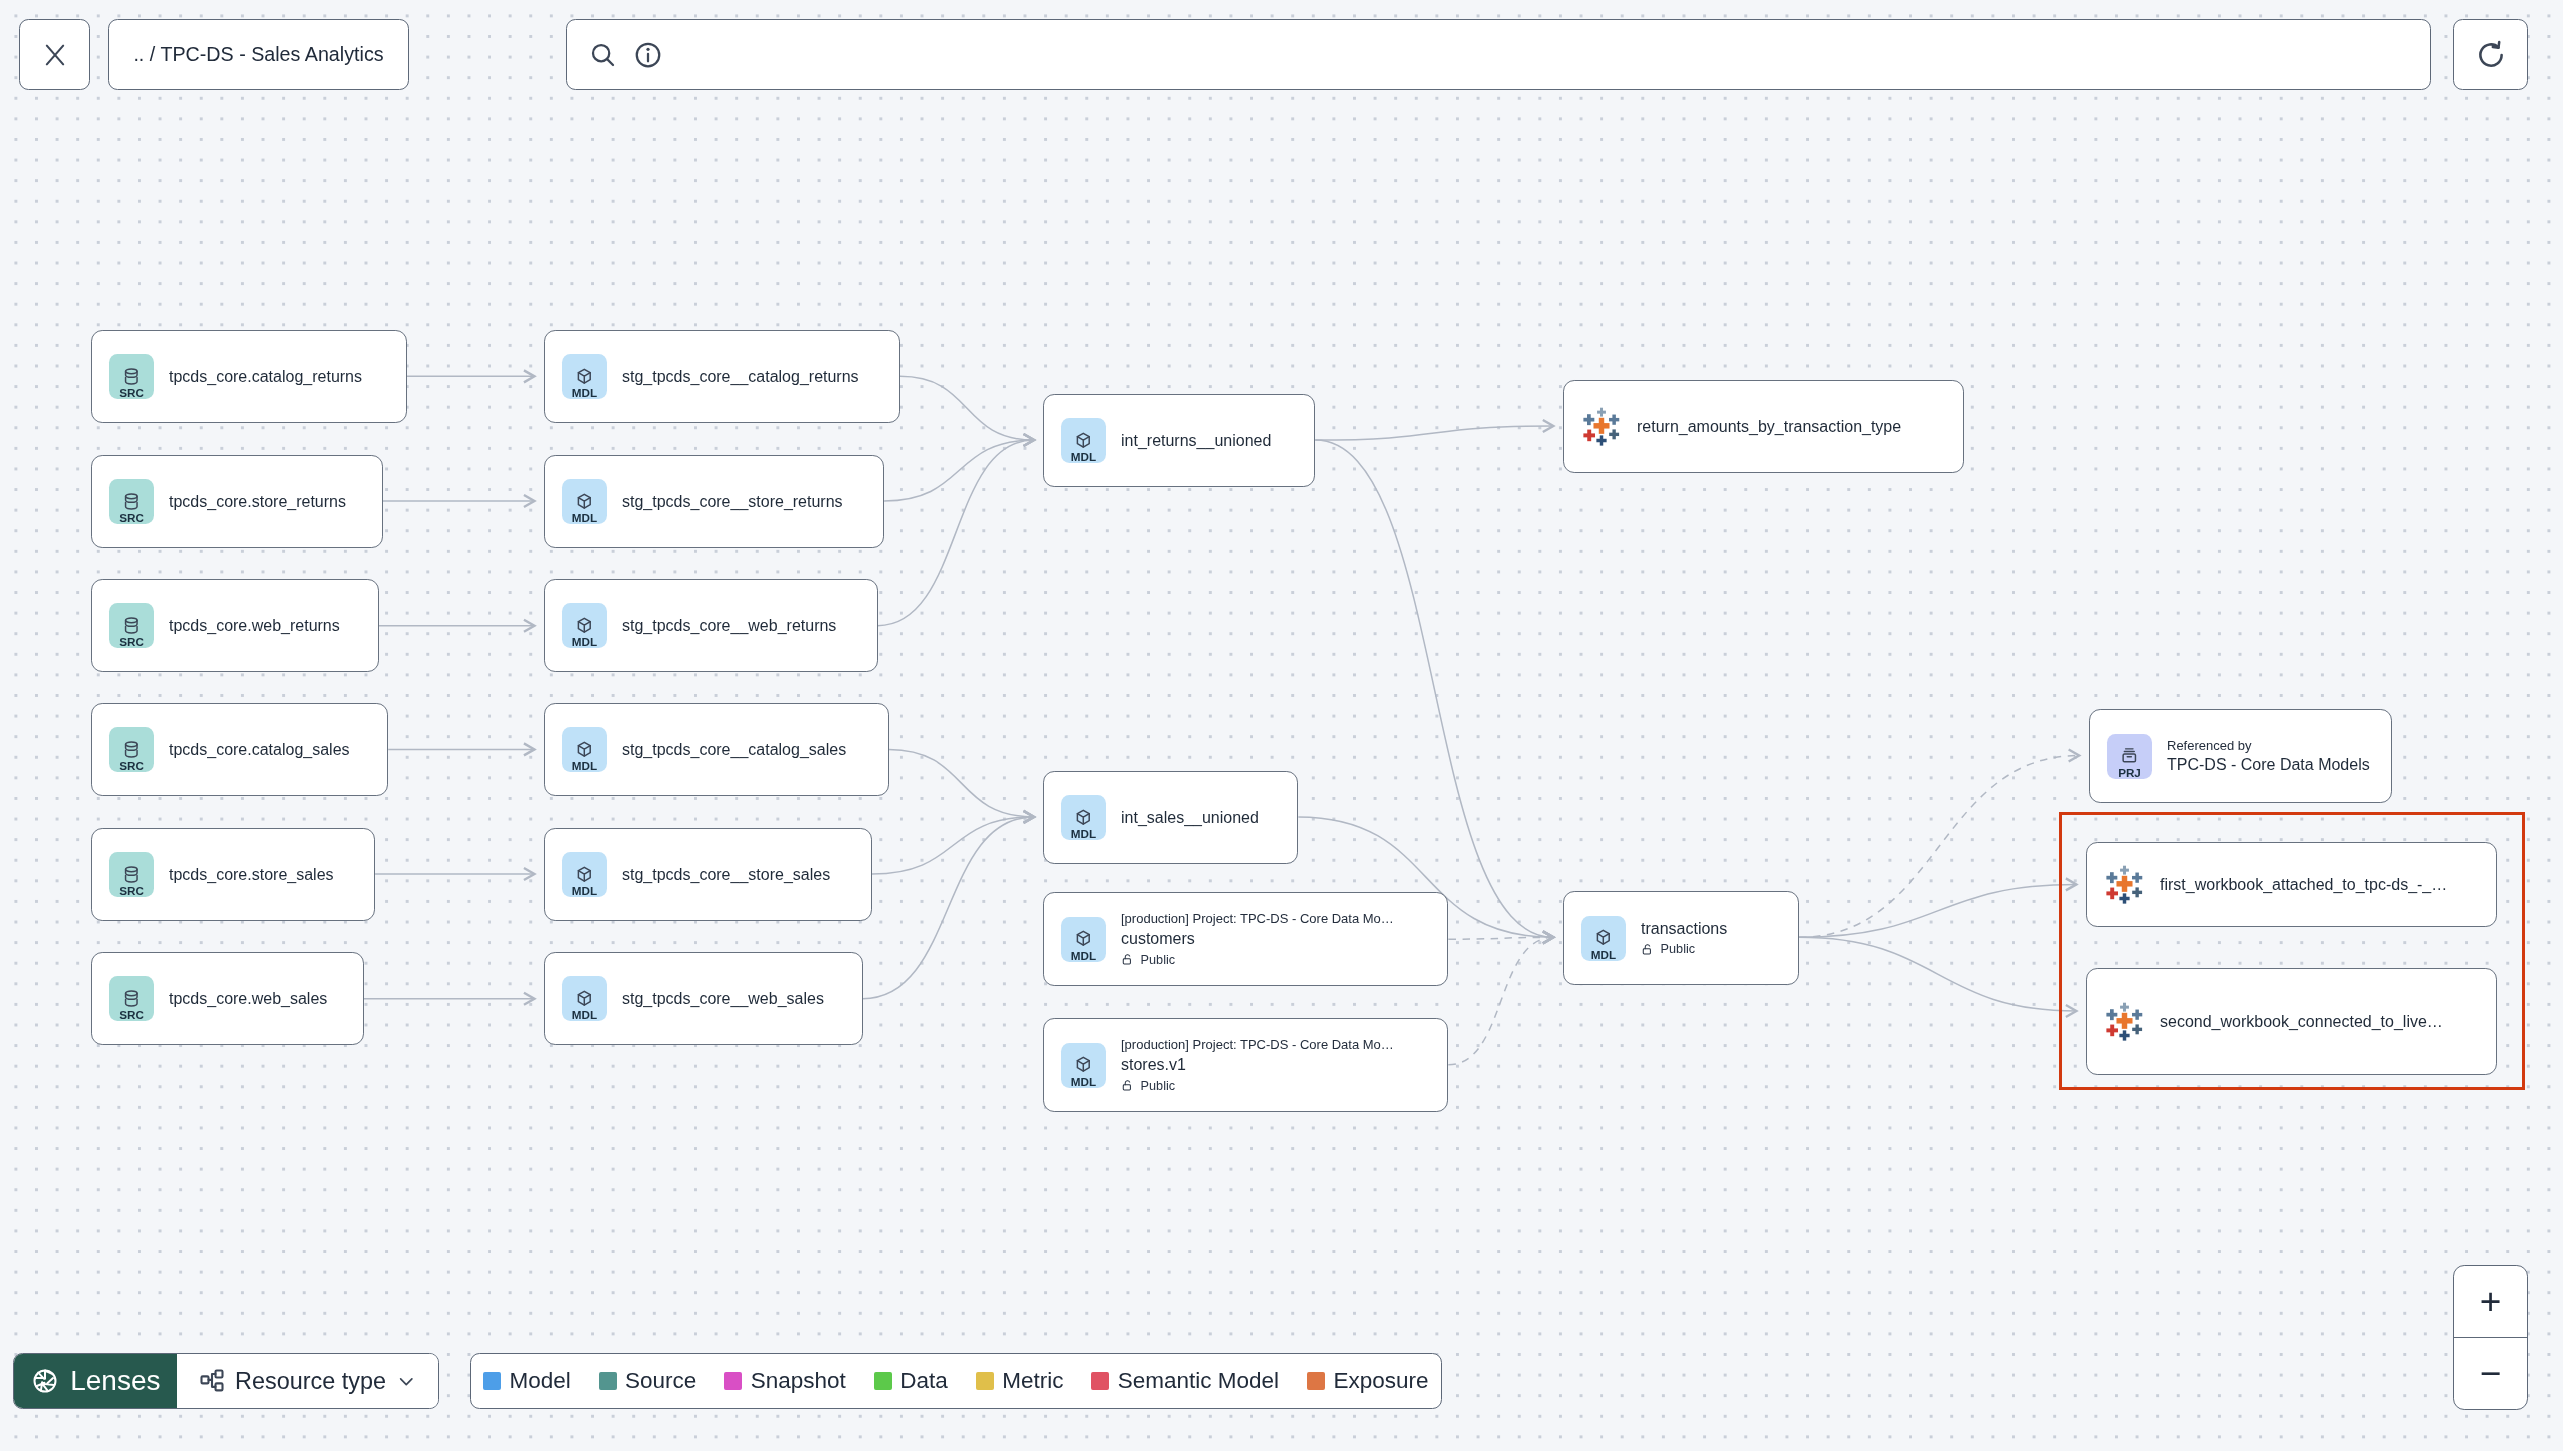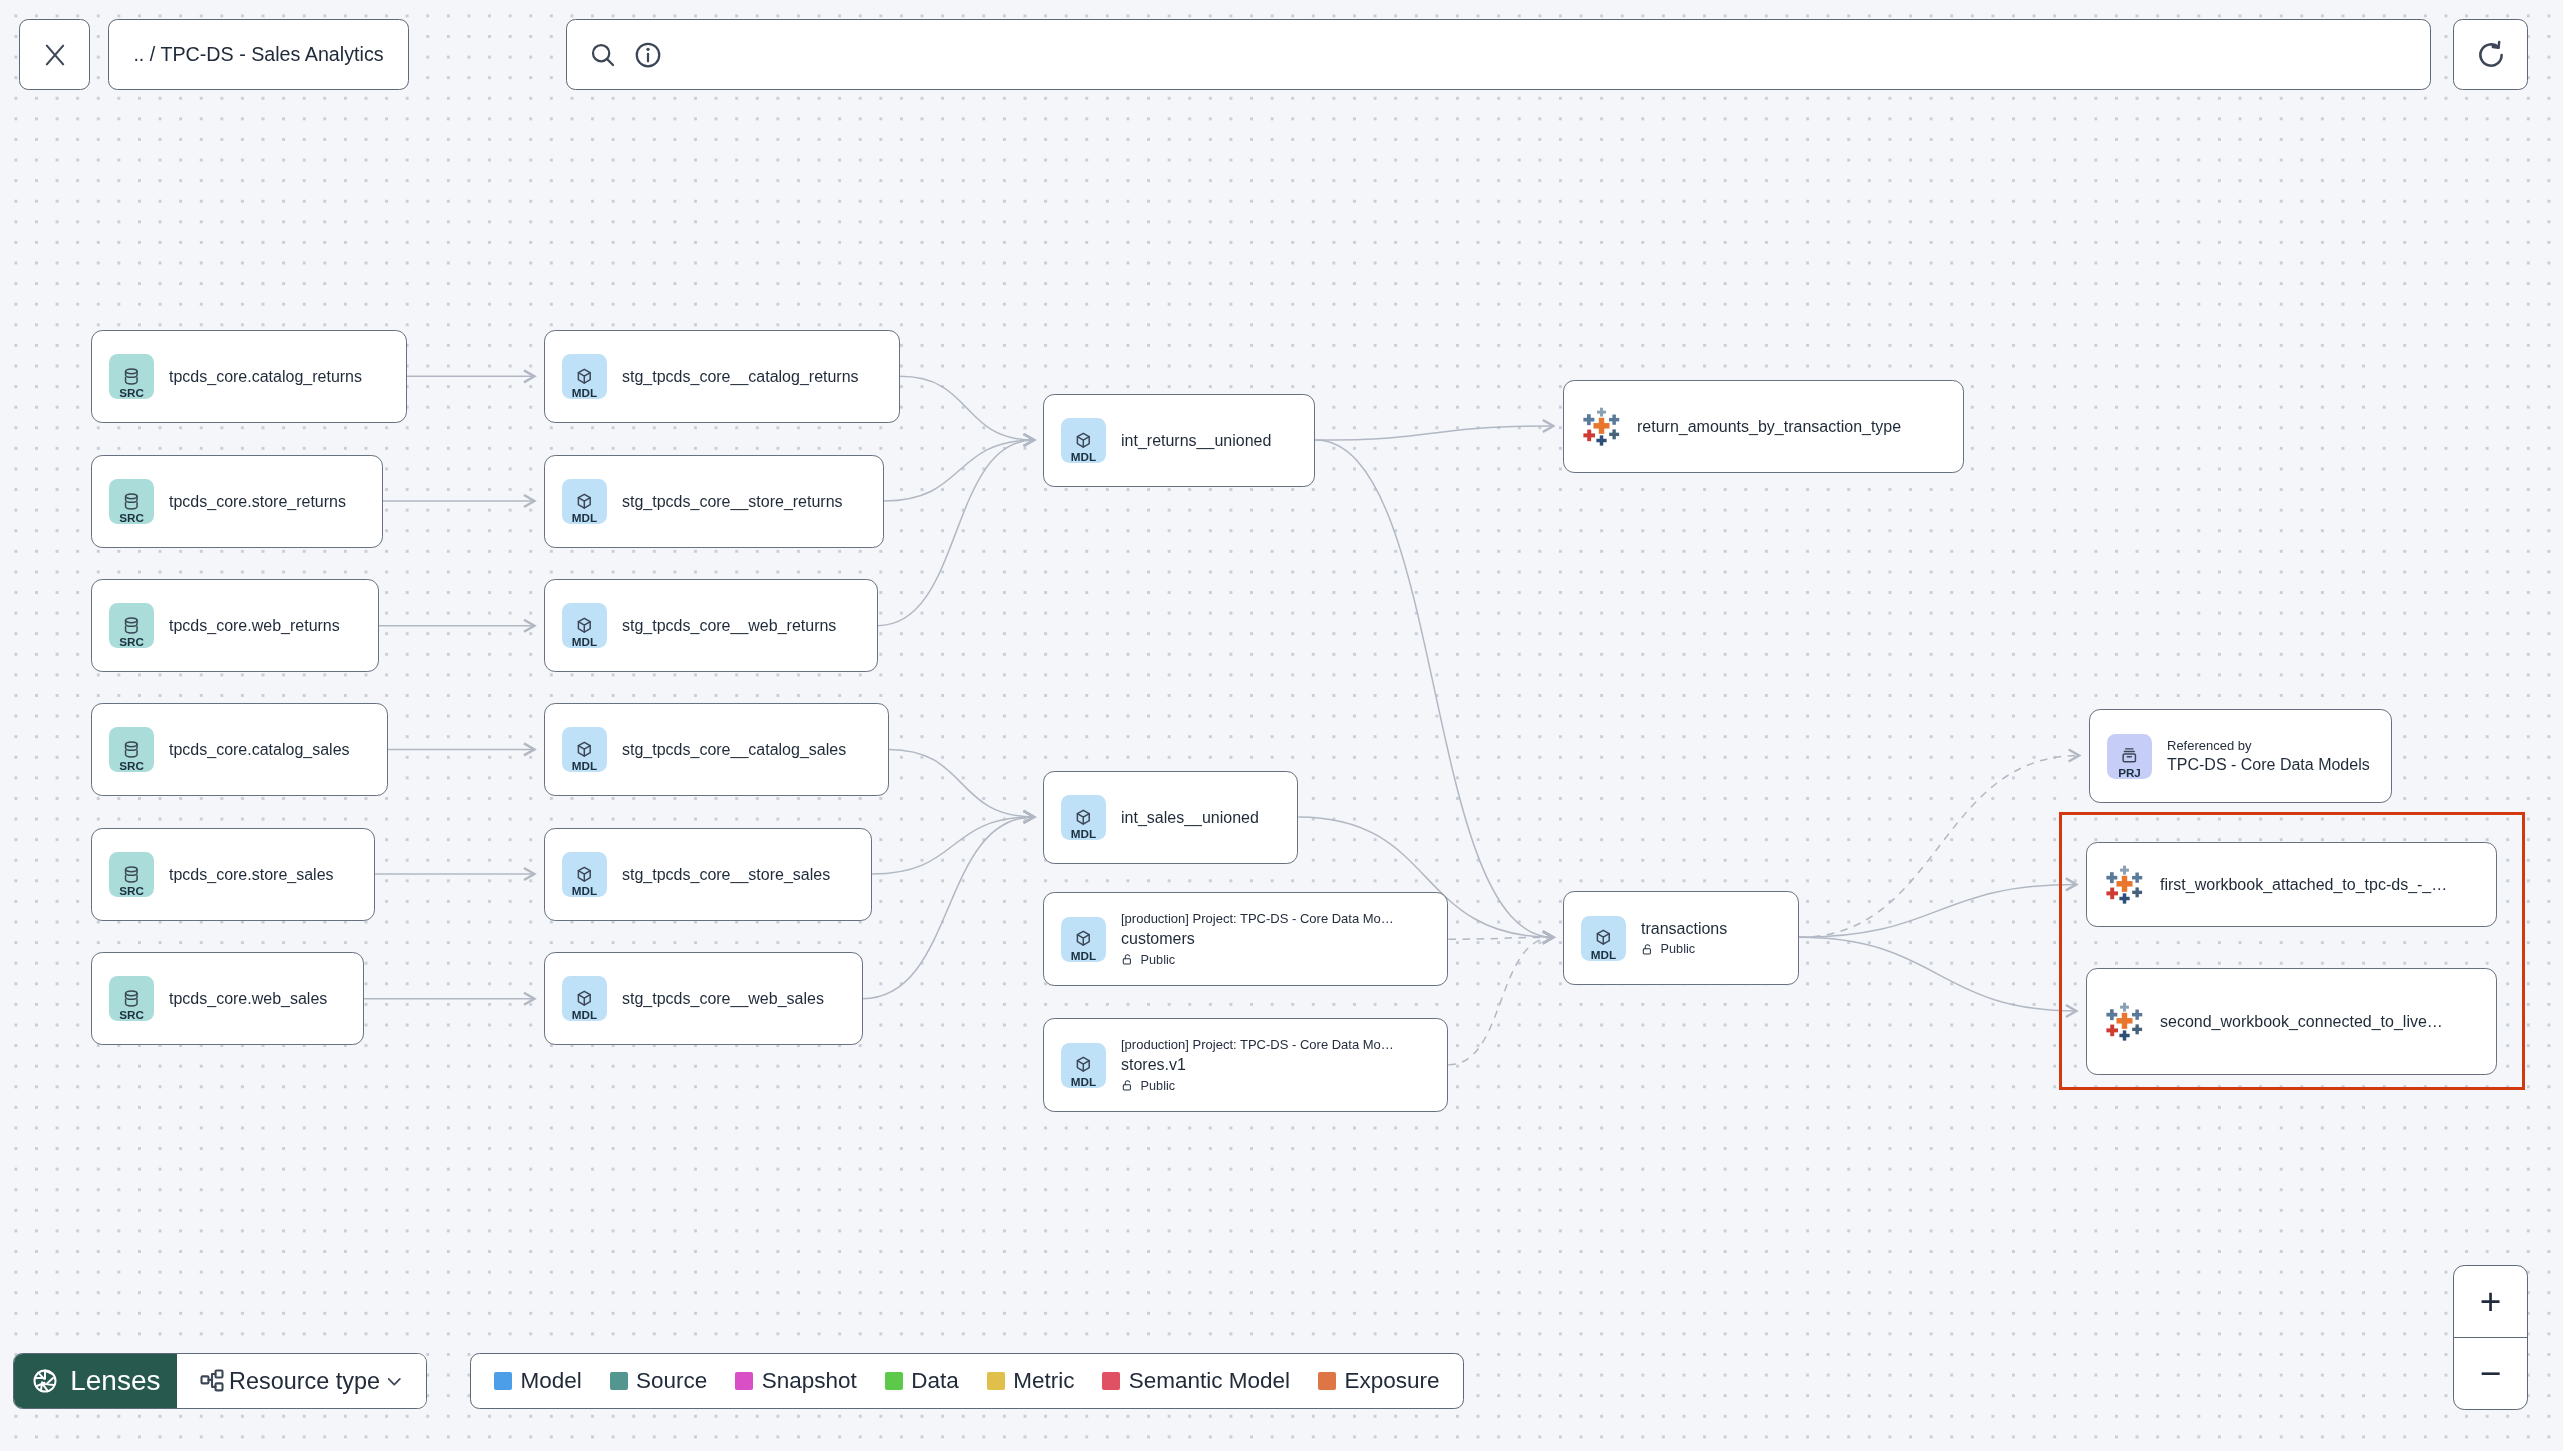--- a/index.html
+++ b/index.html
@@ -46,26 +46,26 @@
   .nlabel{font-size:16px;color:#1f2a38;white-space:nowrap;}
   .naccess{font-size:12.7px;color:#2a3444;display:flex;align-items:center;gap:6.6px;margin-top:4.7px;}
   .naccess svg{width:13px;height:13px;}
   
   .lens-group{
     position:absolute;left:13px;top:1353px;height:56px;z-index:4;display:flex;align-items:stretch;
     border:1.9px solid #5d6878;border-radius:9.4px;overflow:hidden;box-sizing:border-box;background:#fff;
   }
   .lens-seg{display:flex;align-items:center;gap:11.2px;padding:0 17px;background:#27594e;color:#fff;
             font-size:28px;cursor:pointer;}
-  .rtype-seg{display:flex;align-items:center;gap:3px;padding:0 20.6px;background:#fff;
+  .rtype-seg{display:flex;align-items:center;gap:9px;padding:0 20.6px;background:#fff;
              font-size:23.4px;color:#212b3a;cursor:pointer;}
   .legend{
     position:absolute;left:470px;top:1353px;height:56px;z-index:4;box-sizing:border-box;
     background:#fff;border:1.9px solid #5d6878;border-radius:9.4px;
-    display:flex;align-items:center;gap:28px;padding:0 23px;font-size:22.5px;
+    display:flex;align-items:center;gap:28px;padding:0 12px;font-size:22.5px;
   }
   .leg-item{display:flex;align-items:center;gap:8.4px;white-space:nowrap;}
   .leg-sq{width:18px;height:18px;border-radius:1.9px;display:inline-block;}
   .zoomctl{
     position:absolute;left:2453px;top:1265px;width:75px;z-index:4;background:#fff;
     border:1.9px solid #5d6878;border-radius:11.2px;box-sizing:border-box;overflow:hidden;
   }
   .zoomctl .zc{height:71px;display:flex;align-items:center;justify-content:center;
                font-size:37px;color:#212b3a;cursor:pointer;}
   .zoomctl .zc + .zc{border-top:1.9px solid #5d6878;}

